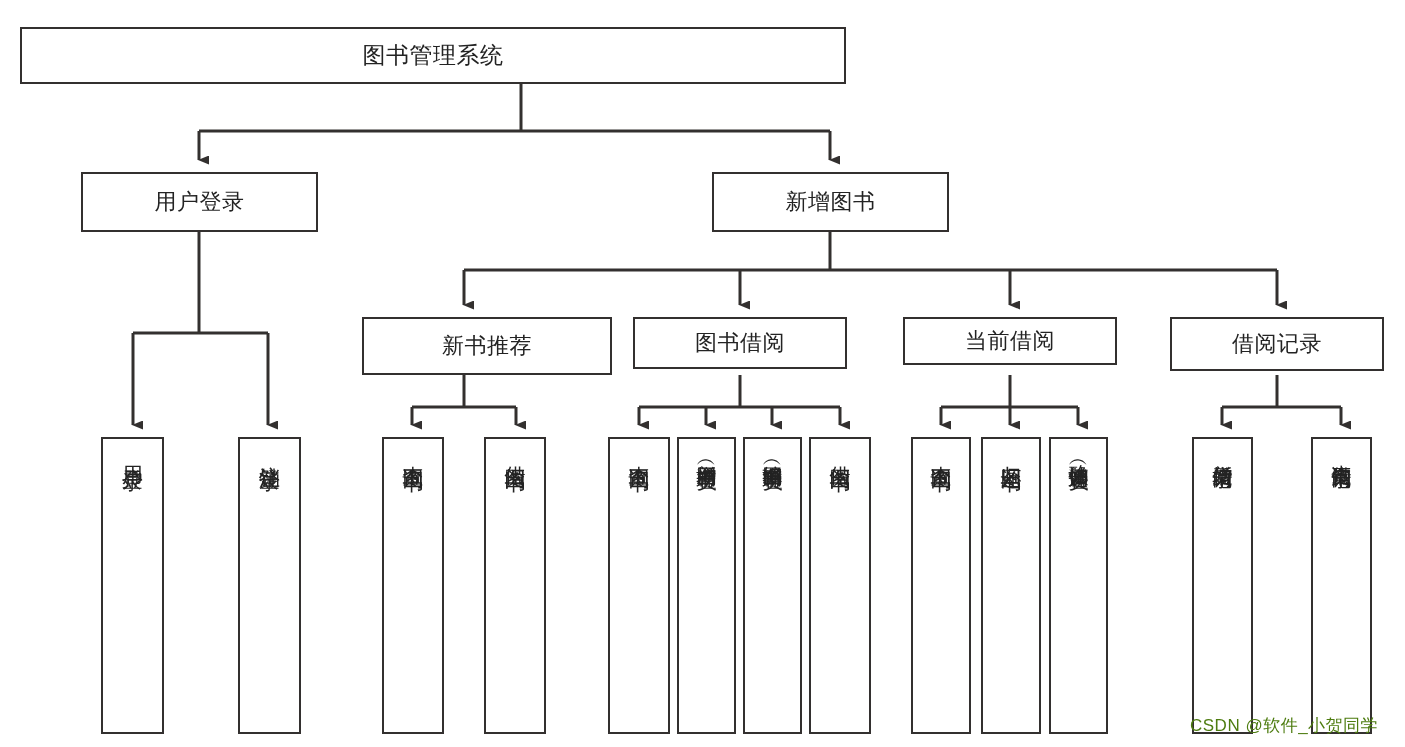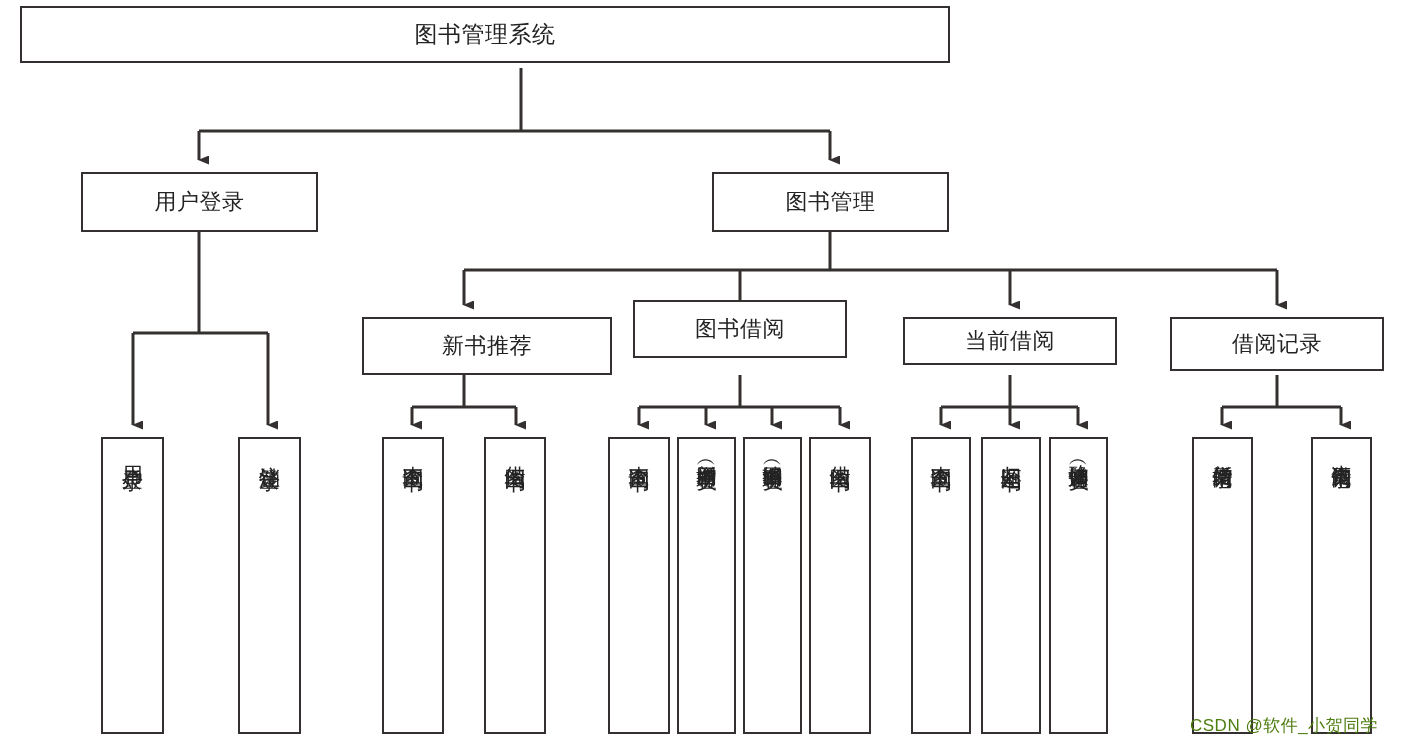--- a/index.html
+++ b/index.html
@@ -126,35 +126,35 @@
       <path d="M1010,407 L1010,425" marker-end="url(#arrowhead)"></path>
       <path d="M1078,407 L1078,425" marker-end="url(#arrowhead)"></path>
 
       <path d="M1277,375 L1277,407"></path>
       <path d="M1222,407 L1341,407"></path>
       <path d="M1222,407 L1222,425" marker-end="url(#arrowhead)"></path>
       <path d="M1341,407 L1341,425" marker-end="url(#arrowhead)"></path>
     </g>
   </svg>
 
-  <div class="node horiz root" style="left:20px; top:6px; width:930px; height:57px;">
+  <div class="node horiz root" style="left:20px; top:27px; width:826px; height:57px;">
     <span class="node-label">图书管理系统</span>
   </div>
 
   <div class="node horiz" style="left:81px; top:172px; width:237px; height:60px;">
     <span class="node-label">用户登录</span>
   </div>
   <div class="node horiz" style="left:712px; top:172px; width:237px; height:60px;">
-    <span class="node-label">图书管理</span>
+    <span class="node-label">新增图书</span>
   </div>
 
   <div class="node horiz" style="left:362px; top:317px; width:250px; height:58px;">
     <span class="node-label">新书推荐</span>
   </div>
-  <div class="node horiz" style="left:633px; top:300px; width:214px; height:58px;align-items:center;">
+  <div class="node horiz" style="left:633px; top:317px; width:214px; height:52px;align-items:center;">
     <span class="node-label">图书借阅</span>
   </div>
   <div class="node horiz" style="left:903px; top:317px; width:214px; height:48px;">
     <span class="node-label">当前借阅</span>
   </div>
   <div class="node horiz" style="left:1170px; top:317px; width:214px; height:54px;">
     <span class="node-label">借阅记录</span>
   </div>
 
   <div class="node vert" style="left:101px; top:437px; width:63px; height:297px;">

